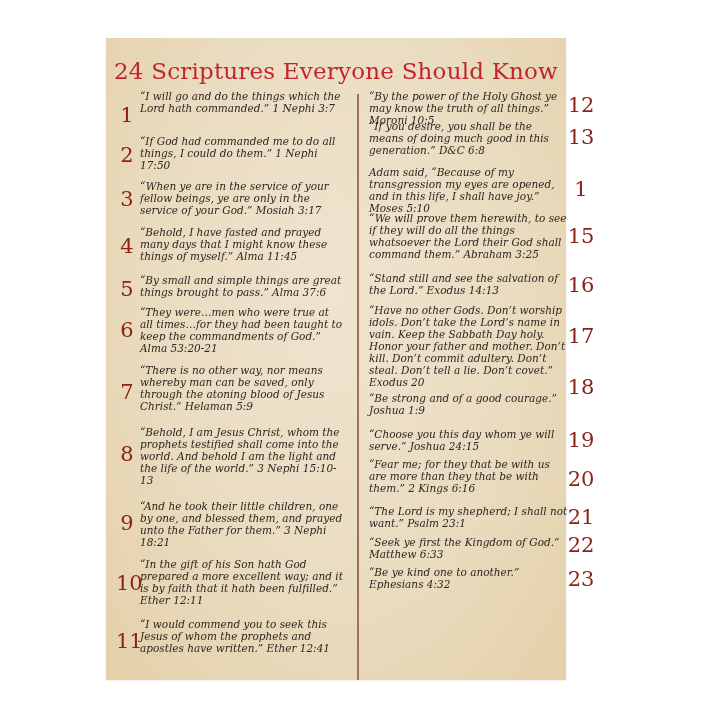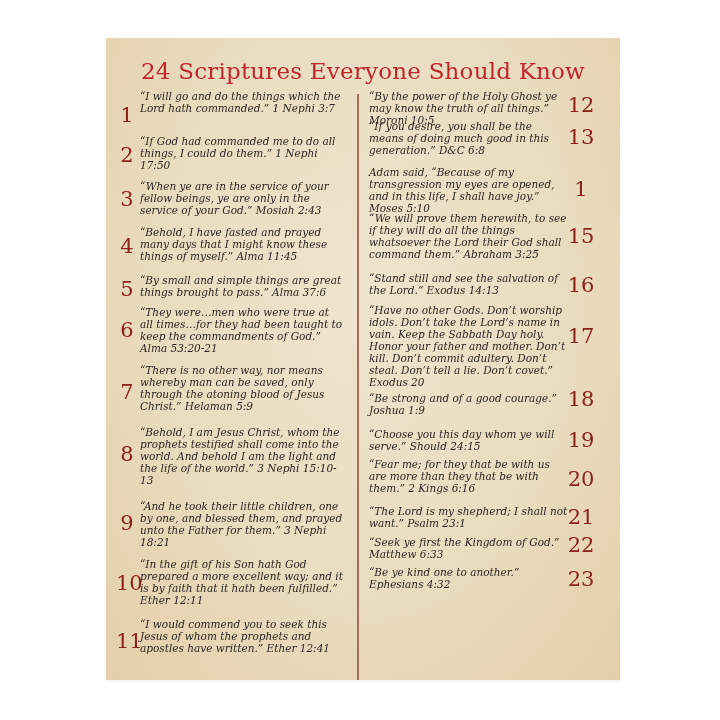--- a/index.html
+++ b/index.html
@@ -1,20 +1,20 @@
 <!DOCTYPE html>
 <html><head>
   <meta charset="utf-8">
   <style>
     html, body { margin: 0; padding: 0; }
     body {
       width: 720px; height: 720px; background: #ffffff; position: relative; overflow: hidden;
     }
     .page {
-      position: absolute; left: 106px; top: 38px; width: 514px; height: 642px;
+      position: absolute; left: 106px; top: 38px; width: 460px; height: 642px;
       background: radial-gradient(ellipse at 50% 40%, #efe4cf 0%, #eadcc0 55%, #e4cfa8 100%);
       box-shadow: 0 1px 2px rgba(0,0,0,0.08);
     }
     .title {
       position: absolute; left: 0; right: 0; top: 20px; text-align: center;
       color: #c0262a; font-family: "DejaVu Serif", serif; font-size: 23px; letter-spacing: 0.2px;
       font-weight: normal;
     }
     .divider {
       position: absolute; left: 251px; top: 56px; width: 2px; height: 586px;
@@ -41,21 +41,21 @@
   <div class="divider"></div>
 
   <div class="left">
     <div class="num" style="top:66px">1</div>
     <div class="entry" style="top:52px">“I will go and do the things which the Lord hath commanded.” 1 Nephi 3:7</div>
 
     <div class="num" style="top:106px">2</div>
     <div class="entry" style="top:97px">“If God had commanded me to do all things, I could do them.” 1 Nephi 17:50</div>
 
     <div class="num" style="top:150px">3</div>
-    <div class="entry" style="top:142px">“When ye are in the service of your fellow beings, ye are only in the service of your God.” Mosiah 2:43</div>
+    <div class="entry" style="top:142px">“When ye are in the service of your fellow beings, ye are only in the service of your God.” Mosiah 3:17</div>
 
     <div class="num" style="top:197px">4</div>
     <div class="entry" style="top:188px">“Behold, I have fasted and prayed many days that I might know these things of myself.” Alma 11:45</div>
 
     <div class="num" style="top:240px">5</div>
     <div class="entry" style="top:236px">“By small and simple things are great things brought to pass.” Alma 37:6</div>
 
     <div class="num" style="top:281px">6</div>
     <div class="entry" style="top:268px">“They were…men who were true at all times…for they had been taught to keep the commandments of God.” Alma 53:20-21</div>
 
@@ -88,23 +88,23 @@
     <div class="entry" style="top:174px">“We will prove them herewith, to see if they will do all the things whatsoever the Lord their God shall command them.” Abraham 3:25</div>
     <div class="num" style="top:187px">15</div>
 
     <div class="entry" style="top:234px">“Stand still and see the salvation of the Lord.” Exodus 14:13</div>
     <div class="num" style="top:236px">16</div>
 
     <div class="entry" style="top:266px">“Have no other Gods. Don’t worship idols. Don’t take the Lord’s name in vain. Keep the Sabbath Day holy. Honor your father and mother. Don’t kill. Don’t commit adultery. Don’t steal. Don’t tell a lie. Don’t covet.” Exodus 20</div>
     <div class="num" style="top:287px">17</div>
 
     <div class="entry" style="top:354px">“Be strong and of a good courage.” Joshua 1:9</div>
-    <div class="num" style="top:350px">18</div>
+    <div class="num" style="top:338px">18</div>
 
-    <div class="entry" style="top:390px">“Choose you this day whom ye will serve.” Should 24:15</div>
+    <div class="entry" style="top:390px">“Choose you this day whom ye will serve.” Joshua 24:15</div>
     <div class="num" style="top:391px">19</div>
 
     <div class="entry" style="top:420px">“Fear me; for they that be with us are more than they that be with them.” 2 Kings 6:16</div>
     <div class="num" style="top:430px">20</div>
 
     <div class="entry" style="top:467px">“The Lord is my shepherd; I shall not want.” Psalm 23:1</div>
     <div class="num" style="top:468px">21</div>
 
     <div class="entry" style="top:498px">“Seek ye first the Kingdom of God.” Matthew 6:33</div>
     <div class="num" style="top:496px">22</div>

